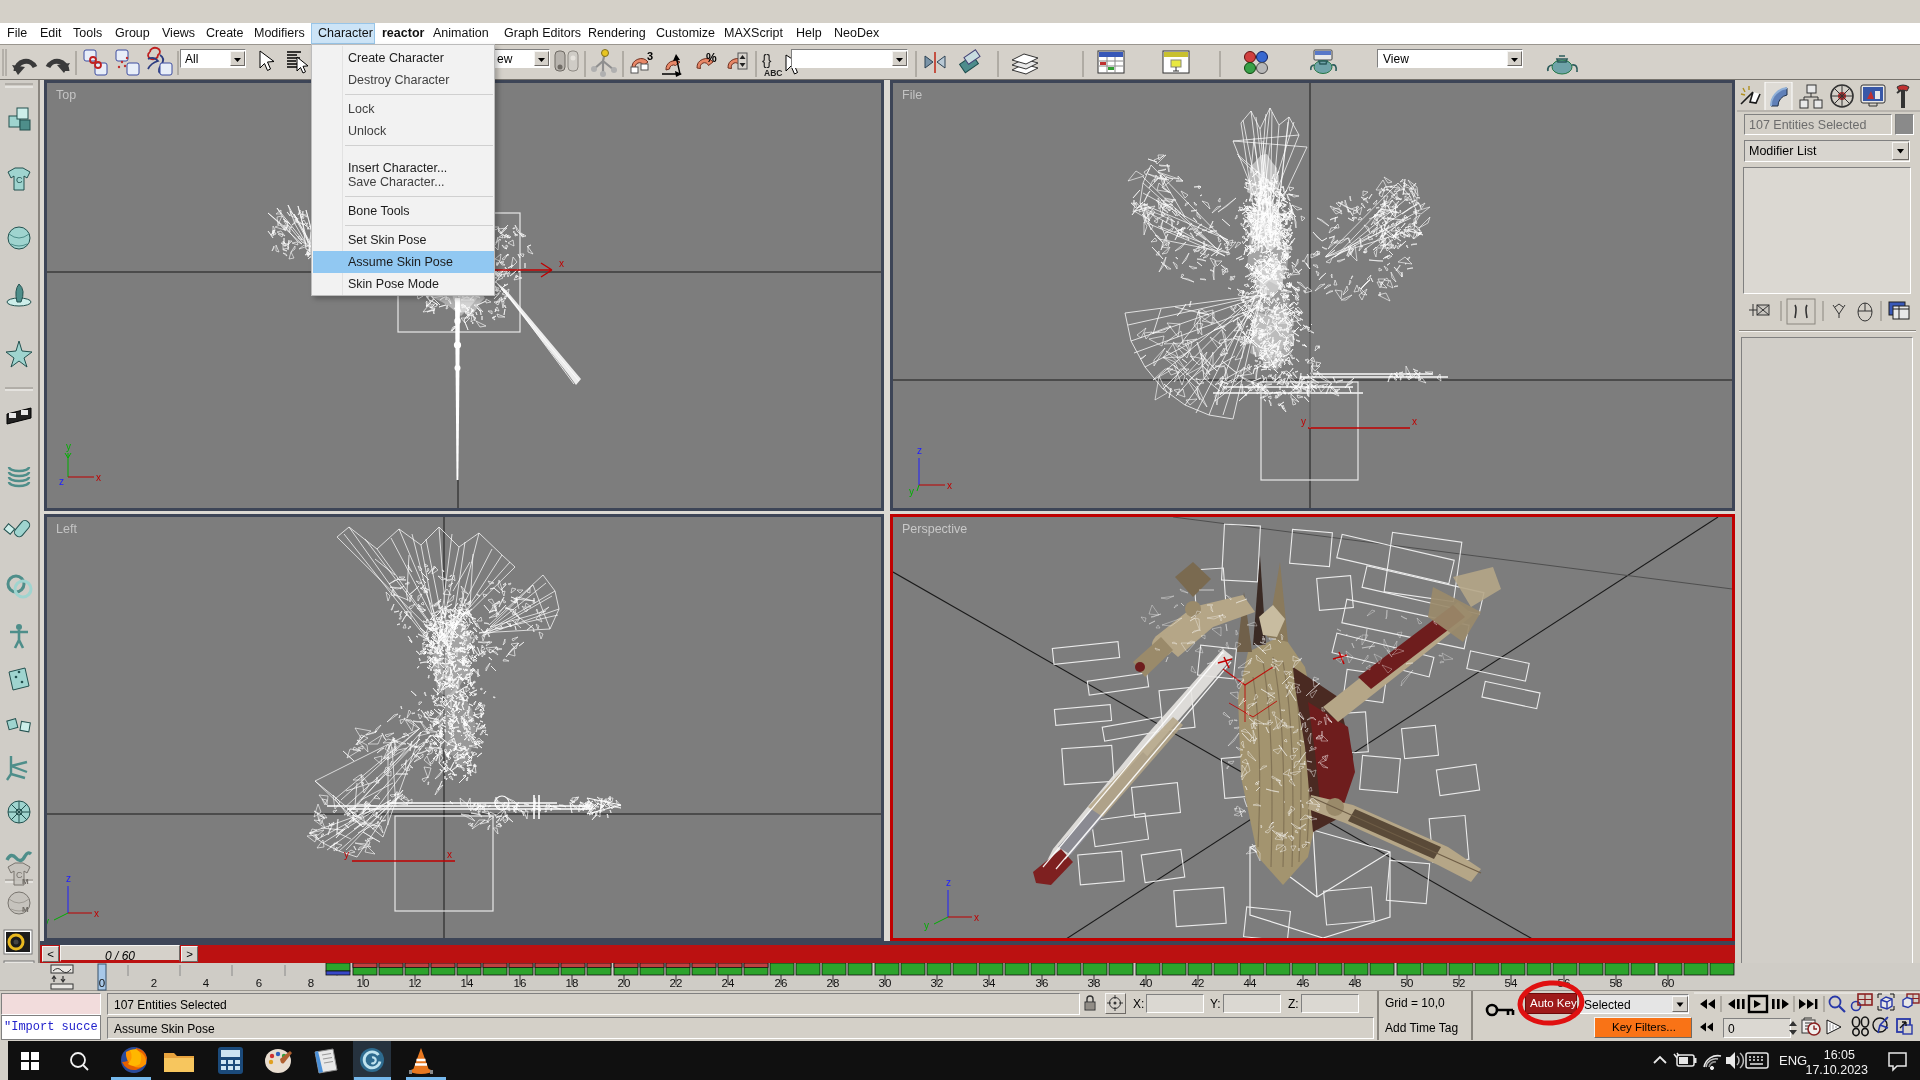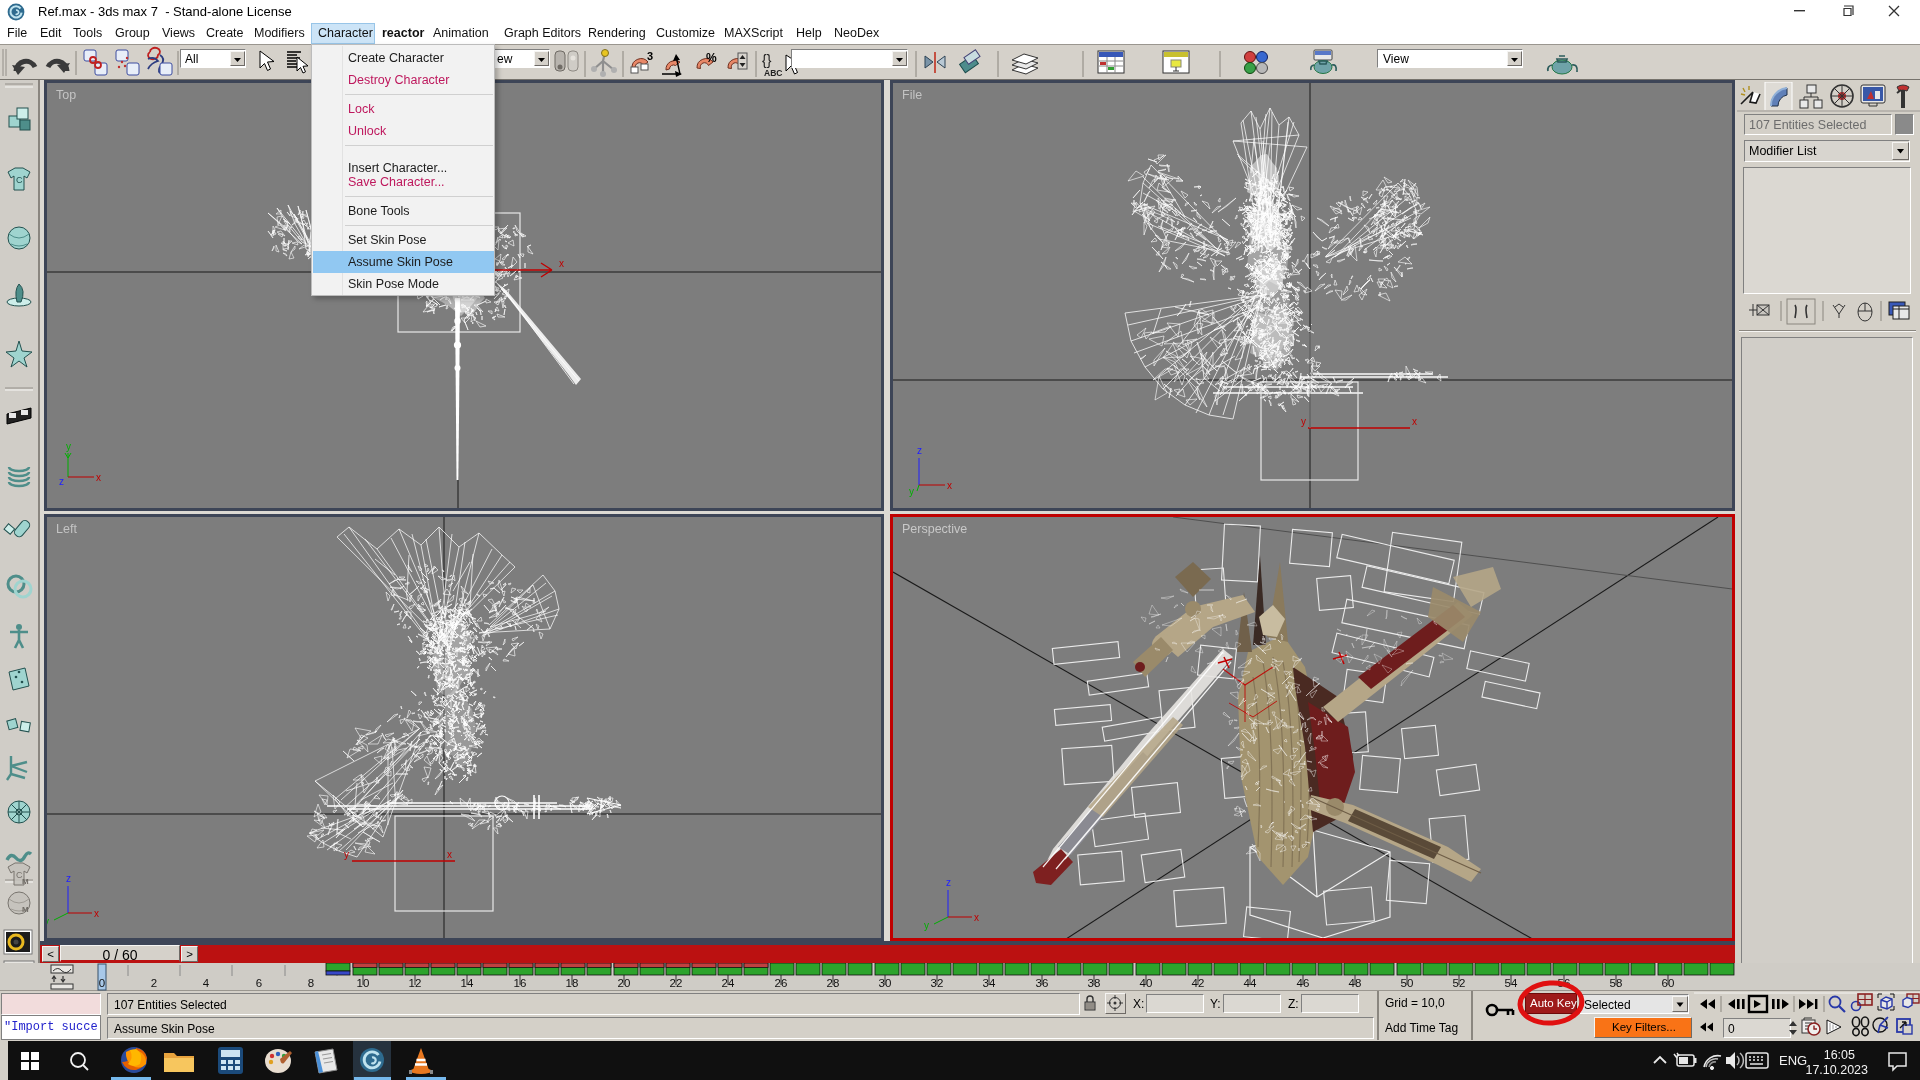--- a/index.html
+++ b/index.html
@@ -7,40 +7,23 @@
 #page{position:relative;width:1920px;height:1080px;opacity:.999;}
 .vp{position:absolute;background:#7d7d7d;overflow:hidden;}
 .vplabel{position:absolute;left:9px;top:5px;color:#c4c4c4;font-size:12.5px;}
 .sunk{border-top:1px solid #808080;border-left:1px solid #808080;
  border-bottom:1px solid #fff;border-right:1px solid #fff;}
 .raise{border-top:1px solid #f5f4f2;border-left:1px solid #f5f4f2;
  border-bottom:1px solid #6e6a66;border-right:1px solid #6e6a66;}
 .btxt{font-size:11.5px;color:#000;}
 .mi{position:absolute;top:0;height:21px;line-height:21px;font-size:12.5px;color:#101010;}
 .dmi{position:absolute;left:36px;font-size:12.5px;line-height:22px;color:#1c1c1c;}
-.gr{color:#be185d;}
+.gr{color:#404040;}
 </style></head><body>
 <div id="page">
-    <div class="abs" style="left:0;top:0;width:1920px;height:23px;background:#fff;">
-<svg class="abs" style="left:7px;top:3px" width="18" height="18" viewBox="0 0 18 18">
- <circle cx="9" cy="9" r="8.4" fill="#2e6b8f"></circle>
- <path d="M13.5 5.5 A5.6 5.6 0 1 0 14.6 9.6" fill="none" stroke="#bfe3ef" stroke-width="2.1"></path>
- <path d="M9 7.2 a2.1 2.1 0 1 1 -0.4 3.9" fill="none" stroke="#bfe3ef" stroke-width="1.7"></path>
-</svg>
-<span class="abs" style="left:38px;top:4px;font-size:13px;color:#000;">Ref.max - 3ds max 7&nbsp; - Stand-alone License</span>
-<svg class="abs" style="left:1794px;top:10px" width="12" height="2">
-        <rect width="11" height="1.4" fill="#333"></rect>
-      </svg>
-<svg class="abs" style="left:1841px;top:5px" width="13" height="13" viewBox="0 0 13 13">
-        <path d="M3 3.5 h7 v7 h-7 Z M3 1 h9 v9" fill="none" stroke="#333" stroke-width="1.2"></path>
-      </svg>
-<svg class="abs" style="left:1888px;top:5px" width="12" height="12" viewBox="0 0 12 12">
-        <path d="M1 1 L11 11 M11 1 L1 11" stroke="#333" stroke-width="1.3"></path>
-      </svg>
-</div>
     <div class="abs" style="left:0;top:23px;width:1920px;height:21px;background:#fff;">
       <div class="abs" style="left:311px;top:0;width:64px;height:21px;background:#cce4f7;border:1px solid #98c5e8;"></div>
       <span class="mi" style="left:7px;">File</span>
       <span class="mi" style="left:40px;">Edit</span>
       <span class="mi" style="left:73px;">Tools</span>
       <span class="mi" style="left:115px;">Group</span>
       <span class="mi" style="left:162px;">Views</span>
       <span class="mi" style="left:206px;">Create</span>
       <span class="mi" style="left:254px;">Modifiers</span>
       <span class="mi" style="left:318px;">Character</span>
@@ -566,21 +549,21 @@
           <path d="M150 13 h16 M156 10 v13" stroke="#202020"></path>
         </g>
 </svg>
       <div class="abs" style="left:4px;top:250px;width:177px;height:2px;border-top:1px solid #8a867f;border-bottom:1px solid #f6f5f3;"></div>
       <div class="abs sunk" style="left:6px;top:257px;width:172px;height:638px;background:#d1cec8;"></div>
     </div>
     <div class="abs" style="left:40px;top:941px;width:1695px;height:22px;background:#bb1111;">
 <div class="abs" style="left:0;top:0;width:1695px;height:4px;background:#3d4557;"></div>
 <div class="abs raise btxt" style="left:2px;top:5px;width:17px;height:16px;background:#d5d1ca;text-align:center;line-height:15px;">&lt;</div>
 <div class="abs raise" style="left:20px;top:4px;width:120px;height:17px;background:#d5d1ca;text-align:center;border-bottom:2px solid #bb1111;">
-<span style="font-size:14px;line-height:17px;">0 / 60</span></div>
+<span style="font-size:12px;line-height:17px;font-style:italic;">0 / 60</span></div>
 <div class="abs raise btxt" style="left:141px;top:5px;width:17px;height:16px;background:#d5d1ca;text-align:center;line-height:15px;">&gt;</div>
 </div>
     <div class="abs" style="left:0;top:963px;width:1920px;height:28px;background:#cfccc6;border-bottom:1px solid #9a968f;">
       <svg class="abs" style="left:0;top:0" width="1920" height="28">
         <g transform="translate(51,2)" stroke="#333" fill="none">
           <rect x="0" y="0" width="22" height="8" fill="#e8e6e2"></rect>
           <path d="M2 6 q5 -5 9 0 q5 4 9 -2"></path>
           <path d="M3 11 l0 6 M1 14 l2 -3 l2 3 M12 17 l0 -6 M10 14 l2 3 l2 -3" stroke-width="1.2"></path>
           <rect x="0" y="19" width="22" height="5" fill="#e8e6e2"></rect>
         </g>

